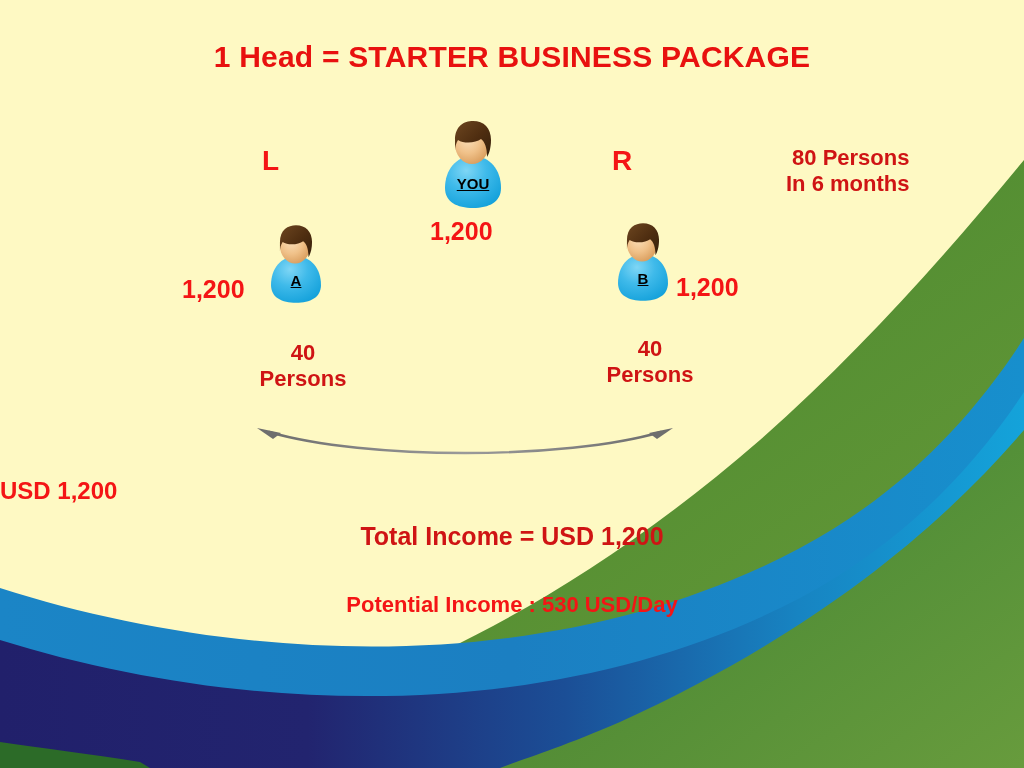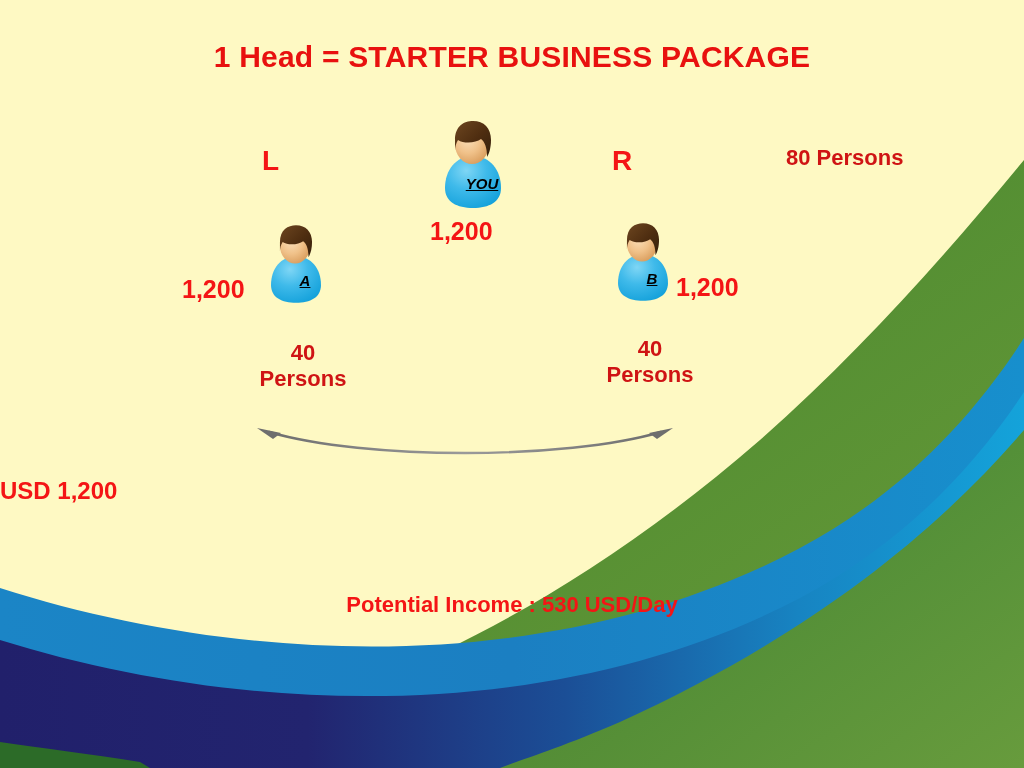--- a/index.html
+++ b/index.html
@@ -58,27 +58,26 @@
 
   #usd-line{left:0;top:477px;width:1024px;text-align:left;font-size:24px;}
   #total-line{left:0;top:522px;width:1024px;text-align:center;font-size:25px;}
   #potential-line{left:0;top:592px;width:1024px;text-align:center;font-size:22px;}
 
   
   .avatar{position:absolute;}
   .avatar svg{display:block;}
   .avatar .tag{
     position:absolute;
-    left:9px;width:100%;
+    left:0;width:100%;
     text-align:center;
     font-weight:bold;
     color:#000000;
     text-decoration:underline;
     font-family:"Liberation Sans", sans-serif;
-    font-style:italic;
   }
 
   #avatar-you{left:436px;top:118px;width:74px;height:92px;}
   #avatar-you .tag{top:57px;font-size:15px;}
 
   #avatar-a{left:263px;top:222px;width:66px;height:83px;}
   #avatar-a .tag{top:50px;font-size:15px;}
 
   #avatar-b{left:610px;top:220px;width:66px;height:83px;}
   #avatar-b .tag{top:50px;font-size:15px;}
@@ -130,20 +129,21 @@
     <path d="M0,742 C40,748 90,754 140,762 L150,768 L0,768 Z" fill="#2c6b28"></path>
   </svg>
 
   <div id="title">1 Head = STARTER BUSINESS PACKAGE</div>
 
   <div class="lbl red-bright" id="label-L">L</div>
   <div class="lbl red-bright" id="label-R">R</div>
 
   <div class="lbl red-dark" id="persons-80">
     <div>80 Persons</div>
+    <div>In 6 months</div>
   </div>
 
   <div class="avatar" id="avatar-you">
     <svg width="74" height="92" viewBox="0 0 74 92">
       <defs>
         <radialGradient id="skinYou" cx="38%" cy="35%" r="70%">
           <stop offset="0%" stop-color="#fbe0bb"></stop>
           <stop offset="55%" stop-color="#f0c189"></stop>
           <stop offset="100%" stop-color="#d99d5d"></stop>
         </radialGradient>
@@ -243,15 +243,16 @@
         <stop offset="50%" stop-color="#9a9a9a"></stop>
         <stop offset="100%" stop-color="#6e6e6e"></stop>
       </linearGradient>
     </defs>
     <path d="M14,8 C110,36 310,36 406,8" fill="none" stroke="url(#connGray)" stroke-width="2.4" stroke-linecap="round"></path>
     <path d="M2,4 L26,9 L18,15 Z" fill="#6e6e6e"></path>
     <path d="M418,4 L394,9 L402,15 Z" fill="#6e6e6e"></path>
   </svg>
 
   <div class="lbl red-bright" id="usd-line">USD 1,200</div>
+  <div class="lbl red-dark" id="total-line">Total Income = USD 1,200</div>
   <div class="lbl red-bright" id="potential-line">Potential Income :  530 USD/Day</div>
 
 </div>
 
 </body></html>

